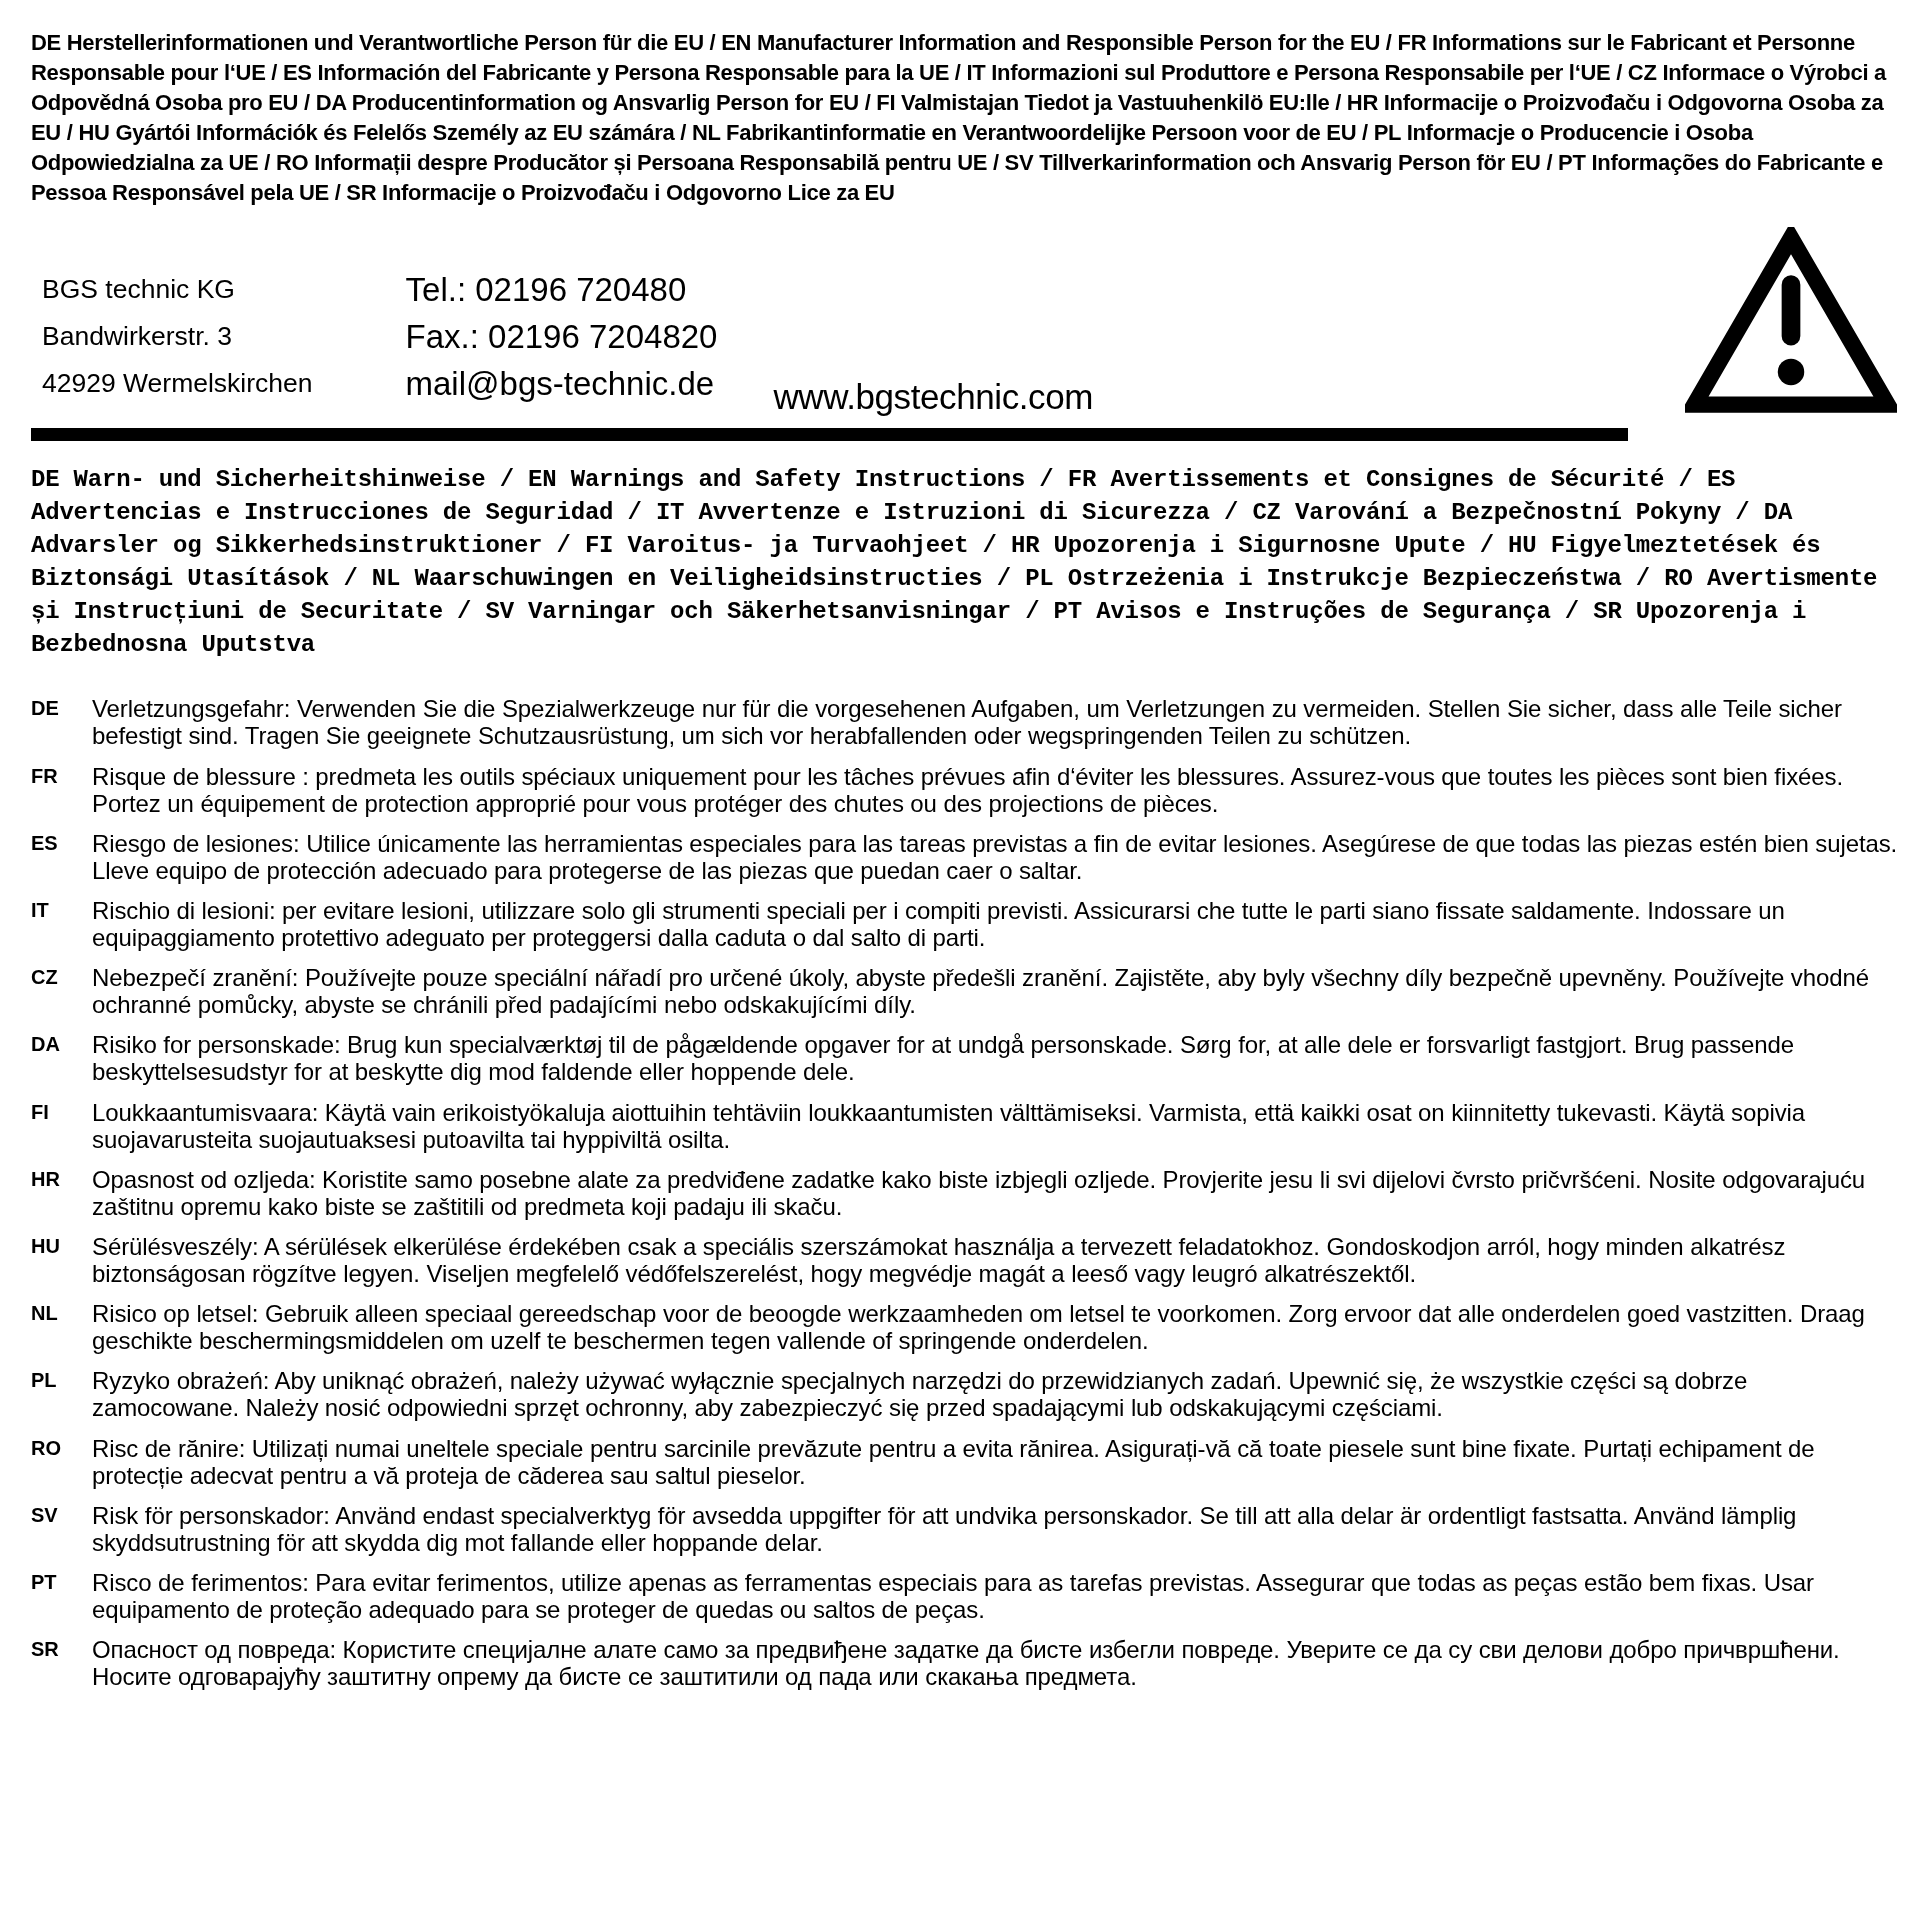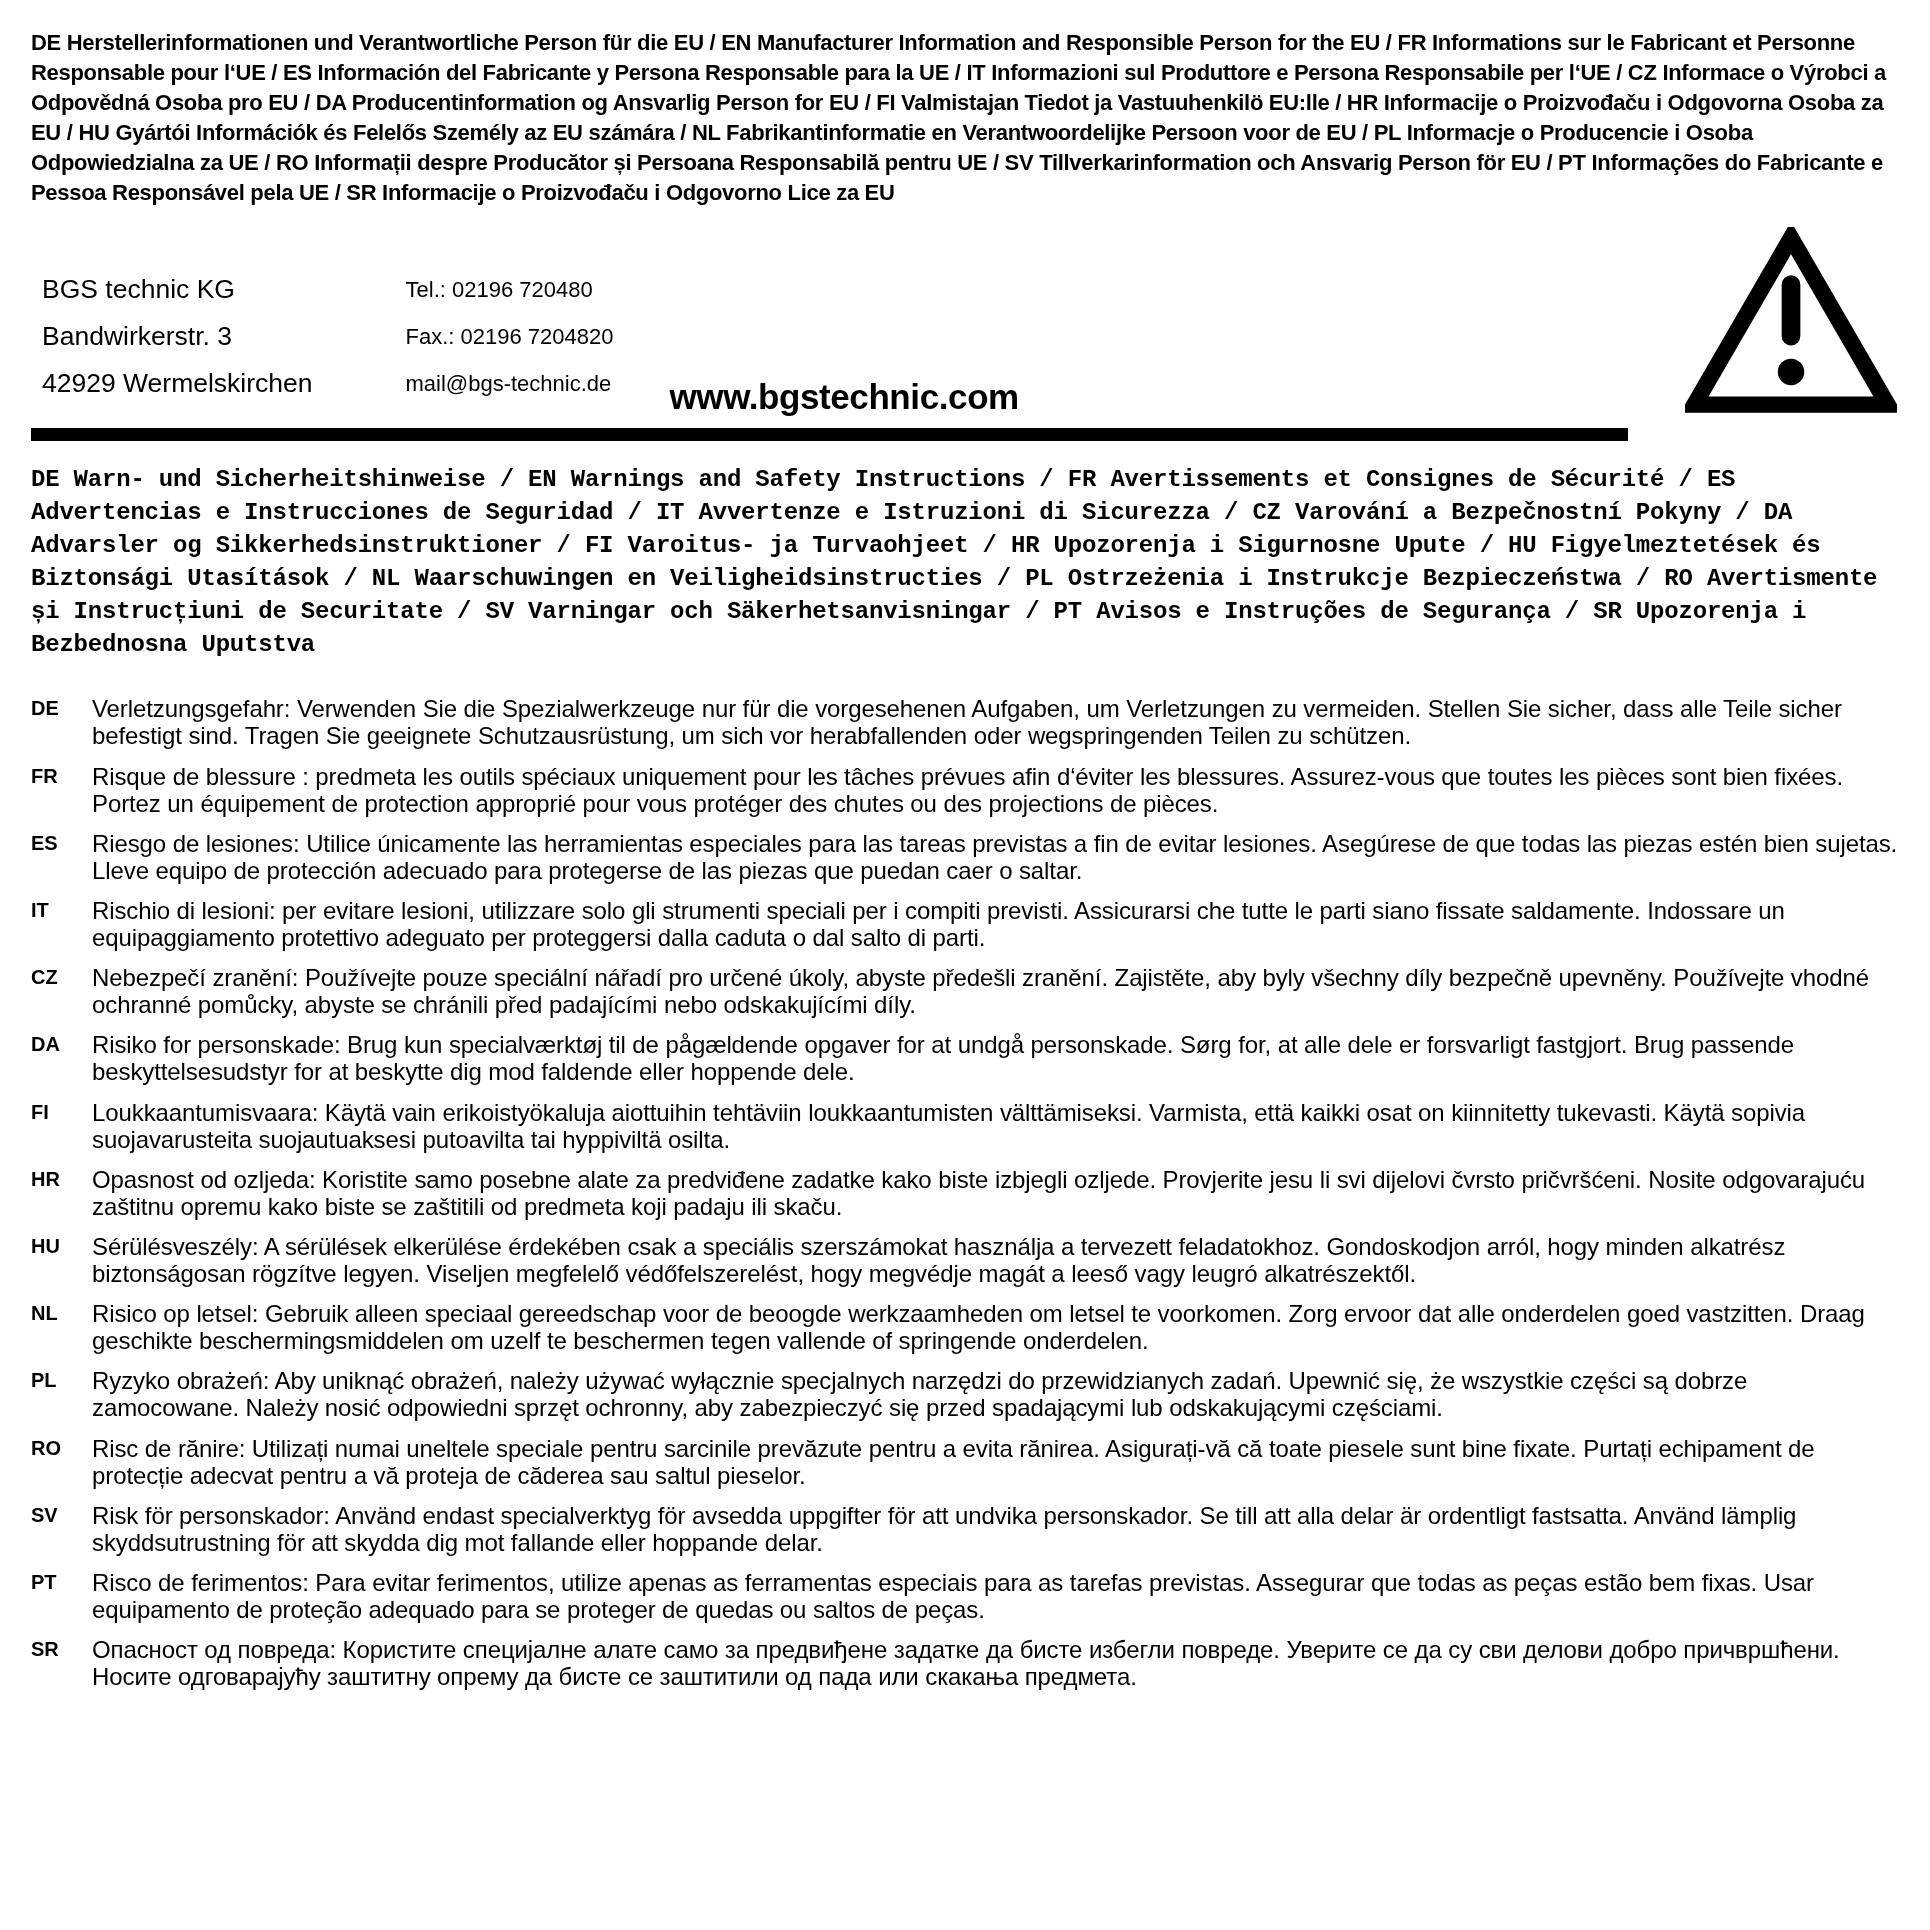--- a/index.html
+++ b/index.html
@@ -61,28 +61,28 @@
   .addr-col {
     margin-left: 11px;
     padding-top: 28px;
     font-size: 26.5px;
     line-height: 47px;
     white-space: nowrap;
   }
   .contact-col {
     margin-left: 93px;
     padding-top: 28px;
-    font-size: 22px;
+    font-size: 33px;
     line-height: 47px;
     white-space: nowrap;
   }
   .website {
     margin-left: 56px;
     padding-top: 139px;
-    font-weight: bold;
+    font-weight: normal;
     font-size: 35px;
     letter-spacing: -0.4px;
     white-space: nowrap;
   }
   .warning-triangle {
     position: absolute;
     right: 1.6px;
     top: -11px;
   }
 

